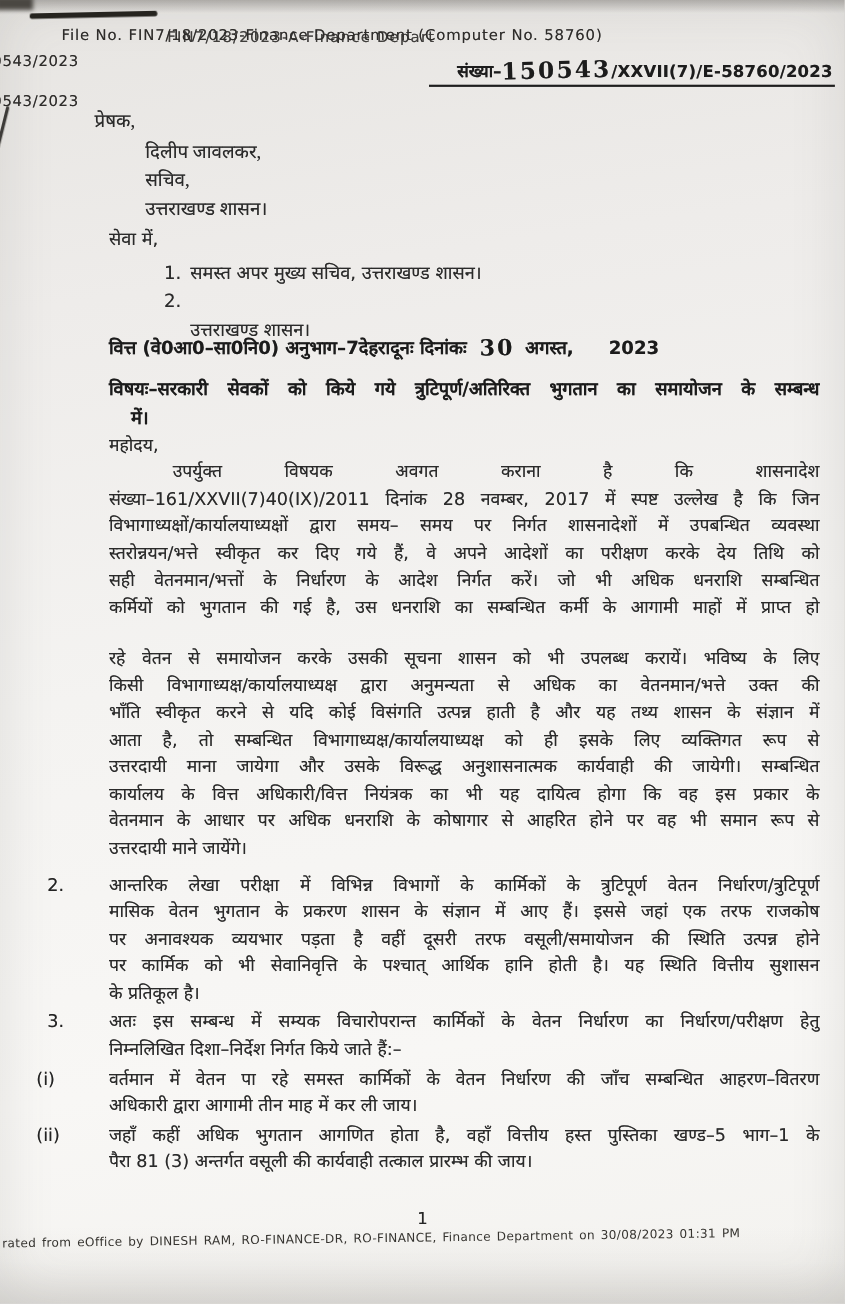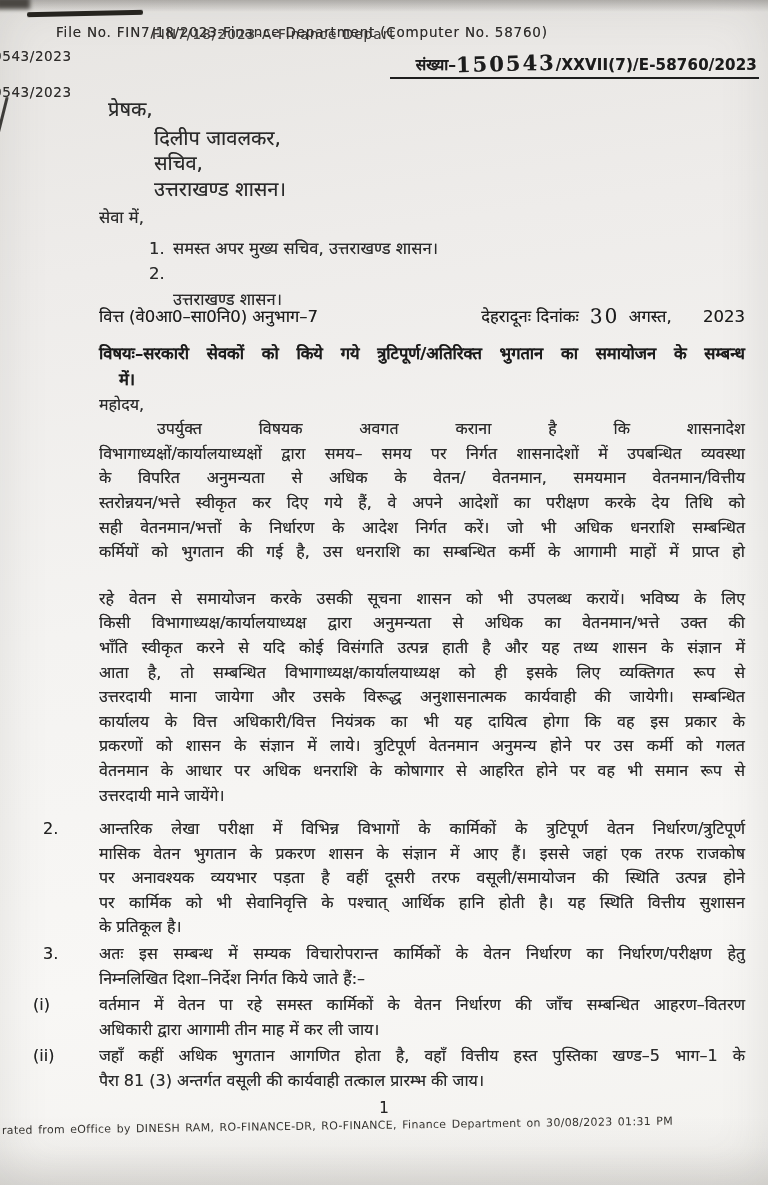--- a/index.html
+++ b/index.html
@@ -36,32 +36,32 @@
   .mr1{top:48px;} .mr2{top:84px;}
   .refnum{
     position:absolute;top:50px;right:9px;white-space:nowrap;
     font-weight:bold;color:#1c1c1c;border-bottom:2.5px solid #1e1e1e;padding:0 2px 2px 2px;
   }
   .refnum .dev{font-size:15.5px;margin-left:24px;}
   .refnum .hand{font-family:"DejaVu Serif","Liberation Serif",serif;font-size:21px;letter-spacing:2px;font-weight:600;display:inline-block;transform:rotate(-1.5deg);position:relative;top:1px;}
   .refnum .lat{font-size:15px;letter-spacing:0.2px;}
 
   
-  .sender{position:absolute;top:97px;left:108px;font-size:20px;line-height:25.5px;}
+  .sender{position:absolute;top:97px;left:86px;font-size:17px;line-height:25.5px;font-family:Liberation Serif, serif;}
   .sender .inner{margin-left:46px;margin-top:3px;}
   .recips{position:absolute;top:205px;left:99px;font-size:16.5px;line-height:25.5px;}
   .recips .list{margin-left:50px;margin-top:5px;}
   .recips .li{display:flex;}
   .recips .ln{width:24px;}
   .recips .cont{margin-left:24px;}
 
   
   .content{position:absolute;left:33px;top:303px;width:712px;font-size:16px;line-height:24.6px;}
   .full-row{padding-left:66px;}
-  .secline{display:flex;justify-content:space-between;font-weight:normal;font-size:16.5px;color:#1b1b1b;align-items:baseline;}
+  .secline{display:flex;justify-content:flex-start;font-weight:bold;font-size:16.5px;color:#1b1b1b;align-items:baseline;}
   .secline .hand-day{font-family:"DejaVu Serif","Liberation Serif",serif;font-size:20px;letter-spacing:2px;display:inline-block;transform:rotate(-1deg);position:relative;top:1px;margin:0 4px 0 6px;}
   .secline .yr{margin-left:26px;}
   .subject{font-weight:bold;color:#1b1b1b;margin-top:11px;font-size:16.5px;line-height:26px;}
   .subject .s1{text-align:justify;text-align-last:justify;}
   .subject .s2{padding-left:20px;}
 
   .brow{display:flex;}
   .num{width:66px;flex:0 0 66px;color:#232323;}
   .num.nind{padding-left:10px;box-sizing:border-box;}
   .txt{flex:1;min-width:0;}
@@ -145,38 +145,37 @@
       <div class="num"></div>
       <div class="txt">
           <div class="bl short saluting">महोदय,</div>
         </div>
     </div>
 
     <div class="brow">
       <div class="num"></div>
       <div class="txt">
         <div class="bl ind">उपर्युक्त विषयक अवगत कराना है कि शासनादेश</div>
+        <div class="bl">संख्या–161/XXVII(7)40(IX)/2011 दिनांक 28 नवम्बर, 2017 में स्पष्ट उल्लेख है कि जिन</div>
         <div class="bl">विभागाध्यक्षों/कार्यालयाध्यक्षों द्वारा समय– समय पर निर्गत शासनादेशों में उपबन्धित व्यवस्था</div>
-        <div class="bl">के विपरित अनुमन्यता से अधिक के वेतन/ वेतनमान, समयमान वेतनमान/वित्तीय</div>
         <div class="bl">स्तरोन्नयन/भत्ते स्वीकृत कर दिए गये हैं, वे अपने आदेशों का परीक्षण करके देय तिथि को</div>
         <div class="bl">सही वेतनमान/भत्तों के निर्धारण के आदेश निर्गत करें। जो भी अधिक धनराशि सम्बन्धित</div>
         <div class="bl">कर्मियों को भुगतान की गई है, उस धनराशि का सम्बन्धित कर्मी के आगामी माहों में प्राप्त हो</div>
       </div>
     </div>
 
     <div class="brow m-p2">
       <div class="num"></div>
       <div class="txt">
         <div class="bl">रहे वेतन से समायोजन करके उसकी सूचना शासन को भी उपलब्ध करायें। भविष्य के लिए</div>
         <div class="bl">किसी विभागाध्यक्ष/कार्यालयाध्यक्ष द्वारा अनुमन्यता से अधिक का वेतनमान/भत्ते उक्त की</div>
         <div class="bl">भाँति स्वीकृत करने से यदि कोई विसंगति उत्पन्न हाती है और यह तथ्य शासन के संज्ञान में</div>
         <div class="bl">आता है, तो सम्बन्धित विभागाध्यक्ष/कार्यालयाध्यक्ष को ही इसके लिए व्यक्तिगत रूप से</div>
         <div class="bl">उत्तरदायी माना जायेगा और उसके विरूद्ध अनुशासनात्मक कार्यवाही की जायेगी। सम्बन्धित</div>
         <div class="bl">कार्यालय के वित्त अधिकारी/वित्त नियंत्रक का भी यह दायित्व होगा कि वह इस प्रकार के</div>
-        <div class="bl">प्रकरणों को शासन के संज्ञान में लाये। त्रुटिपूर्ण वेतनमान अनुमन्य होने पर उस कर्मी को गलत</div>
         <div class="bl">वेतनमान के आधार पर अधिक धनराशि के कोषागार से आहरित होने पर वह भी समान रूप से</div>
         <div class="bl short">उत्तरदायी माने जायेंगे।</div>
       </div>
     </div>
 
     <div class="brow m-p3">
       <div class="num nind">2.</div>
       <div class="txt">
         <div class="bl">आन्तरिक लेखा परीक्षा में विभिन्न विभागों के कार्मिकों के त्रुटिपूर्ण वेतन निर्धारण/त्रुटिपूर्ण</div>
         <div class="bl">मासिक वेतन भुगतान के प्रकरण शासन के संज्ञान में आए हैं। इससे जहां एक तरफ राजकोष</div>

